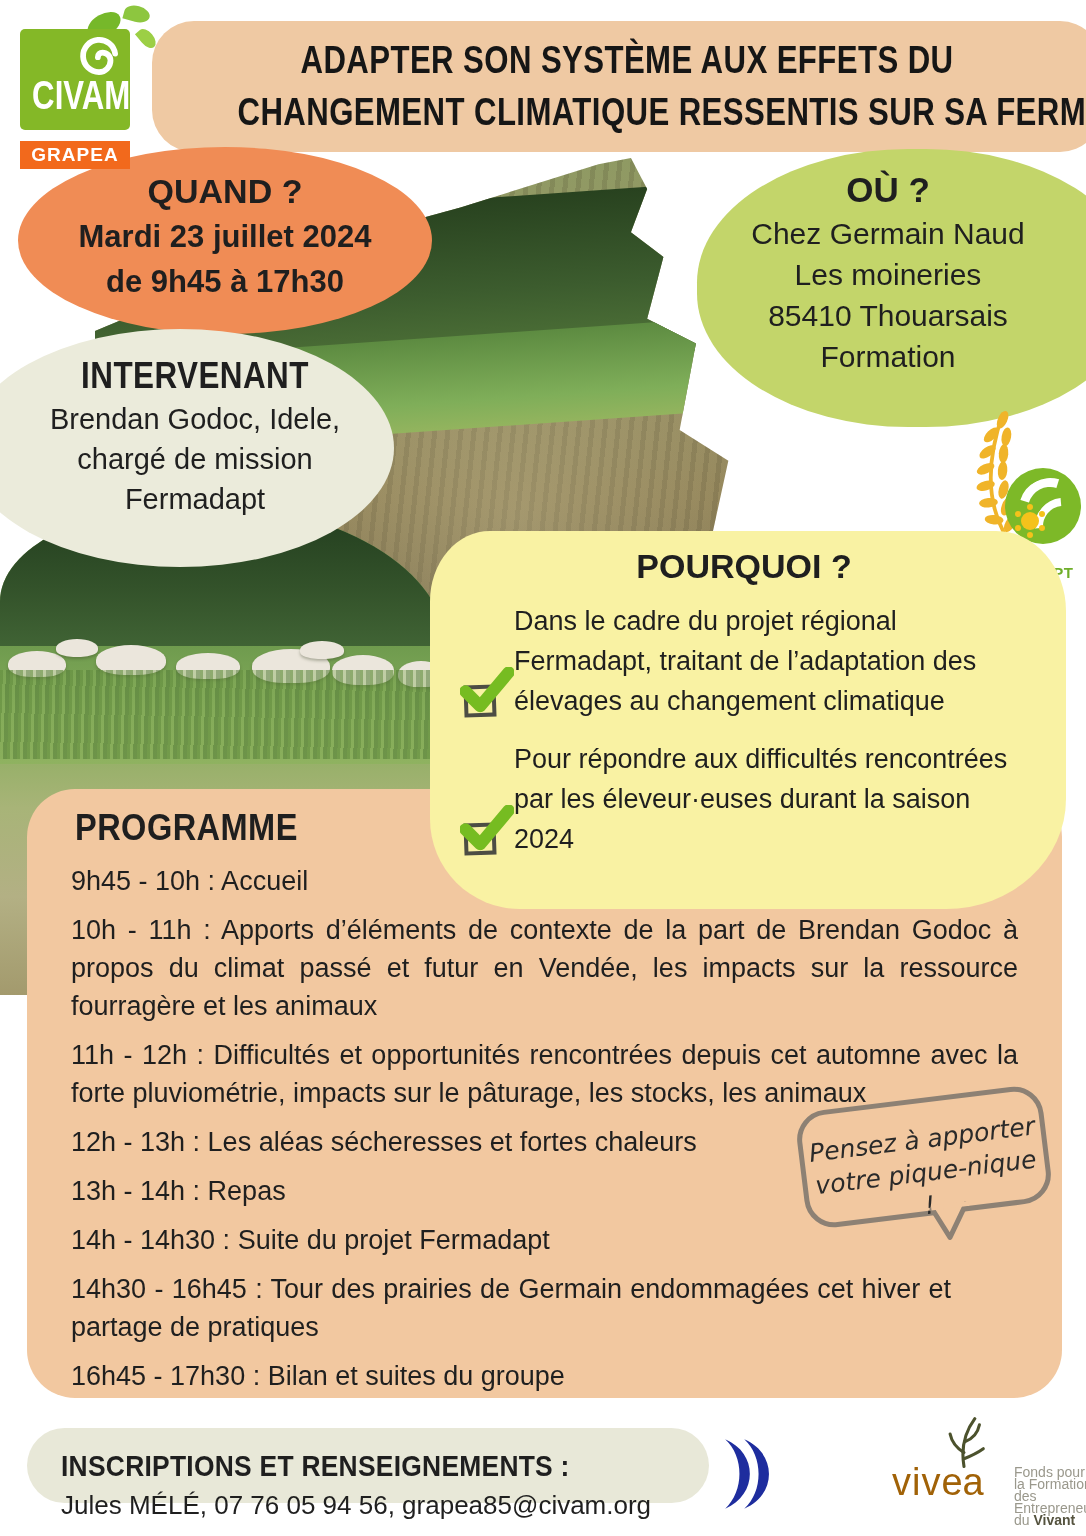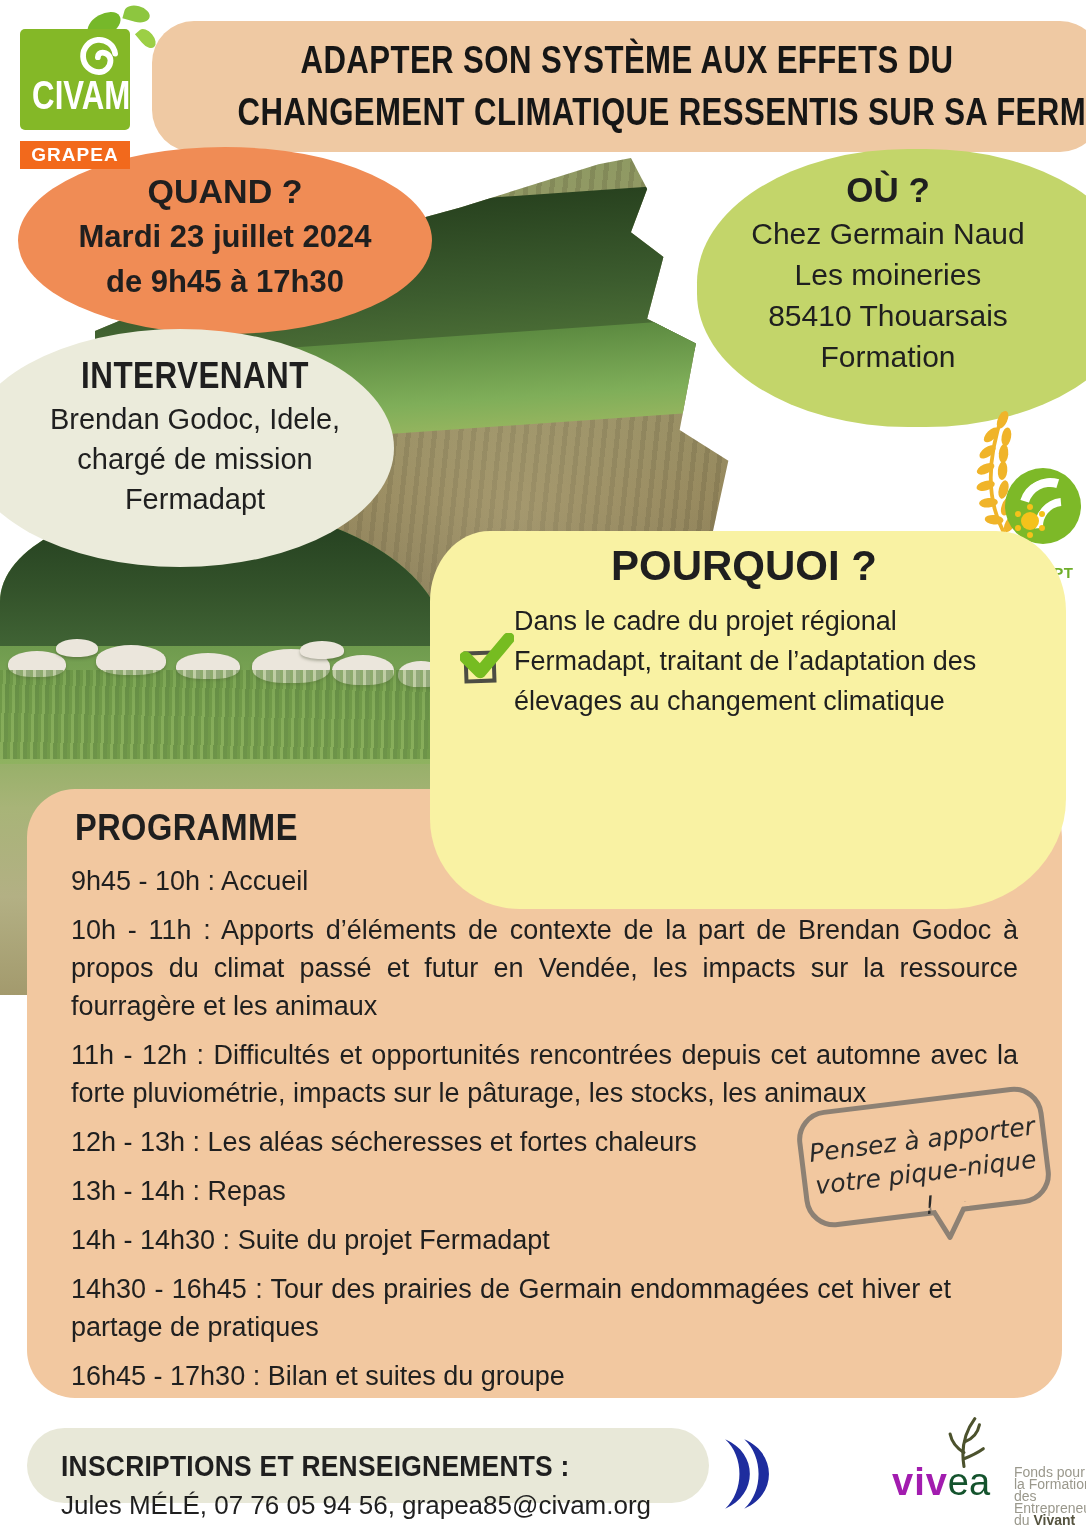--- a/index.html
+++ b/index.html
@@ -50,22 +50,22 @@
 
   .blob-interv{position:absolute;left:-34px;top:329px;width:428px;height:238px;z-index:3;
     background:#ebebdb;border-radius:50%;text-align:center;box-sizing:border-box;padding-top:24px;padding-left:30px;}
   .blob-interv .h{font-size:37px;font-weight:900;letter-spacing:.5px;line-height:46px;}
   .blob-interv .h span{display:inline-block;transform:scaleX(.85);}
   .blob-interv .l{font-size:29px;font-weight:500;line-height:40px;}
 
   .blob-pourquoi{position:absolute;left:430px;top:531px;width:636px;height:378px;z-index:5;
     background:#f9f2a3;border-radius:60px 70px 120px 90px / 70px 80px 110px 90px;
     box-sizing:border-box;padding:12px 34px 0 26px;}
-  .blob-pourquoi .h{text-align:center;font-size:42px;font-weight:800;line-height:46px;margin-bottom:6px;}
-  .prow{display:flex;align-items:center;margin-top:12px;}
+  .blob-pourquoi .h{text-align:center;font-size:34px;font-weight:800;line-height:46px;margin-bottom:6px;}
+  .prow{display:flex;align-items:flex-end;margin-top:12px;}
   .prow p{margin:0;font-size:27px;line-height:40px;font-weight:500;width:500px;}
   .chk{position:relative;flex:0 0 58px;height:52px;}
   .chk .box{position:absolute;left:8px;top:16px;width:24px;height:24px;border:4px solid #4d4d44;transform:rotate(-2deg);}
   .chk .tick{position:absolute;left:4px;top:-2px;width:54px;height:46px;fill:none;stroke:#76bc21;stroke-width:9;stroke-linecap:round;stroke-linejoin:round;}
 
   .prog{position:absolute;left:27px;top:789px;width:1035px;height:609px;z-index:4;
     background:#f2c8a0;border-radius:48px;box-sizing:border-box;padding:16px 44px 0 44px;}
   .prog .h{font-size:37px;font-weight:900;letter-spacing:.5px;line-height:46px;margin:0 0 2px 4px;}
   .prog .h span{display:inline-block;transform:scaleX(.88);transform-origin:left center;}
   .prog p{margin:11px 0;font-size:27px;line-height:38px;font-weight:500;}
@@ -116,22 +116,22 @@
   .region .cres{width:52px;height:84px;flex:0 0 52px;}
   .region .rtxt{margin-left:6px;color:#1e2d9e;line-height:26px;}
   .region .r1{font-weight:900;font-size:25px;letter-spacing:.5px;}
   .region .r2{font-weight:600;font-size:25px;}
   .region .r3{display:flex;align-items:center;font-weight:600;font-size:25px;}
   .region .dela{display:inline-flex;flex-direction:column;font-size:11px;font-weight:800;line-height:11px;margin-right:4px;}
 
   .vivea{position:absolute;left:892px;top:1414px;width:190px;height:110px;z-index:4;}
   .vivea .branch{position:absolute;left:44px;top:0;width:56px;height:54px;}
   .vivea .vword{position:absolute;left:0;top:48px;font-size:38px;line-height:40px;}
-  .vivea .viv{font-weight:700;color:#a21caf;letter-spacing:1px;}
-  .vivea .ea{font-weight:400;color:#14532d;}
+  .vivea .viv{font-weight:400;color:#a16207;letter-spacing:1px;}
+  .vivea .ea{font-weight:400;color:#a16207;}
   .vivea .vtag{position:absolute;left:122px;top:52px;font-size:14px;line-height:12px;color:#9a988c;}
   .vivea .vtag .bold{color:#55533f;font-weight:700;}
 </style>
 </head>
 <body>
 
 <div class="page">
 
   <div class="photo-field">
     <div class="trees"></div>
@@ -224,20 +224,29 @@
     <div class="h">POURQUOI ?</div>
     <div class="prow">
       <span class="chk">
         <span class="box"></span>
         <svg class="tick" viewBox="0 0 40 34">
             <polyline points="4,18 15,29 36,4"></polyline>
           </svg>
       </span>
       <p>Dans le cadre du projet régional Fermadapt, traitant de l’adaptation des élevages au changement climatique</p>
     </div>
+    <div class="prow" style="margin-top:18px;">
+      <span class="chk">
+        <span class="box"></span>
+        <svg class="tick" viewBox="0 0 40 34">
+            <polyline points="4,18 15,29 36,4"></polyline>
+          </svg>
+      </span>
+      <p>Pour répondre aux difficultés rencontrées par les éleveur·euses durant la saison 2024</p>
+    </div>
   </div>
 
   <div class="prog">
     <div class="h"><span>PROGRAMME</span></div>
     <p>9h45 - 10h : Accueil</p>
     <p class="just">10h - 11h : Apports d’éléments de contexte de la part de Brendan Godoc à propos du climat passé et futur en Vendée, les impacts sur la ressource fourragère et les animaux</p>
     <p class="just">11h - 12h : Difficultés et opportunités rencontrées depuis cet automne avec la forte pluviométrie, impacts sur le pâturage, les stocks, les animaux</p>
     <p>12h - 13h : Les aléas sécheresses et fortes chaleurs</p>
     <p>13h - 14h : Repas</p>
     <p>14h - 14h30 : Suite du projet Fermadapt</p>

